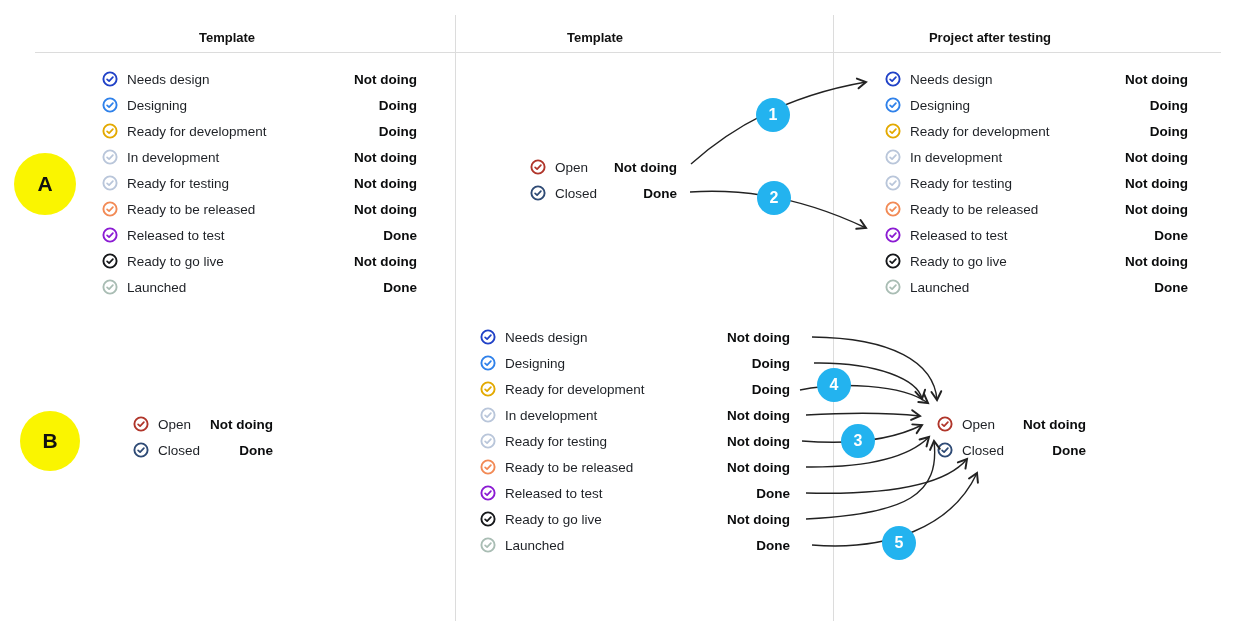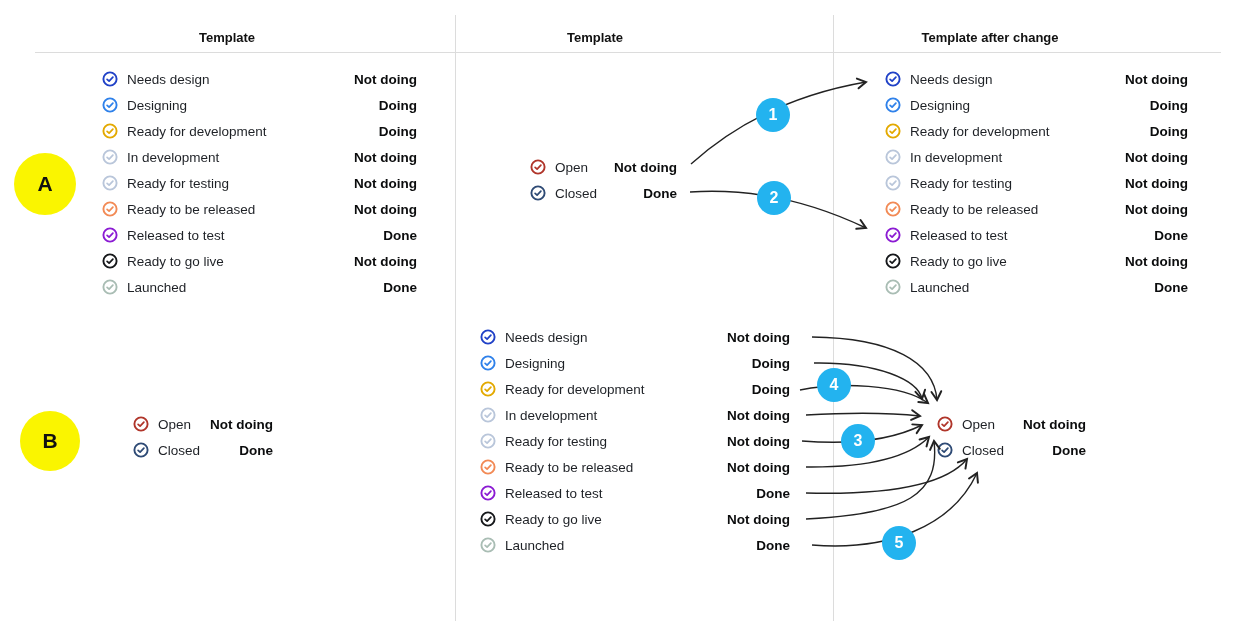--- a/index.html
+++ b/index.html
@@ -28,21 +28,21 @@
 <body>
 
 <div class="canvas">
 
   <div class="vline" style="left:455px"></div>
   <div class="vline" style="left:833px"></div>
   <div class="hrule"></div>
 
   <div class="col-header" style="left:227px">Template</div>
   <div class="col-header" style="left:595px">Template</div>
-  <div class="col-header" style="left:990px">Template after change</div>
+  <div class="col-header" style="left:990px">Project after testing</div>
 
   <div class="badge" style="left: 14px; top: 153px; width: 62px; height: 62px; background: rgb(250, 245, 0);">
     <span>A</span>
   </div>
   <div class="badge" style="left: 20px; top: 411px; width: 60px; height: 60px; background: rgb(250, 245, 0);">
     <span>B</span>
   </div>
 
   <div class="status-list" style="left:102px;top:66px;width:315px">
       <div class="srow" style="--c: #2041c7;">

